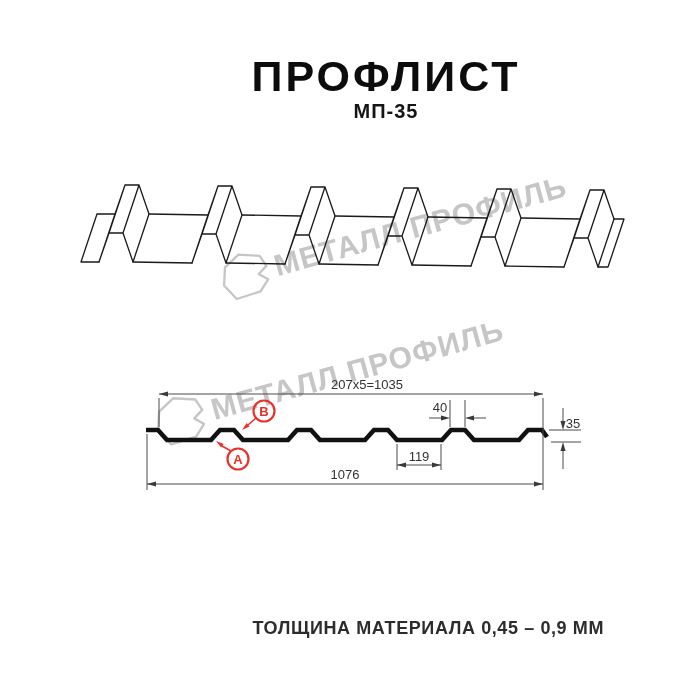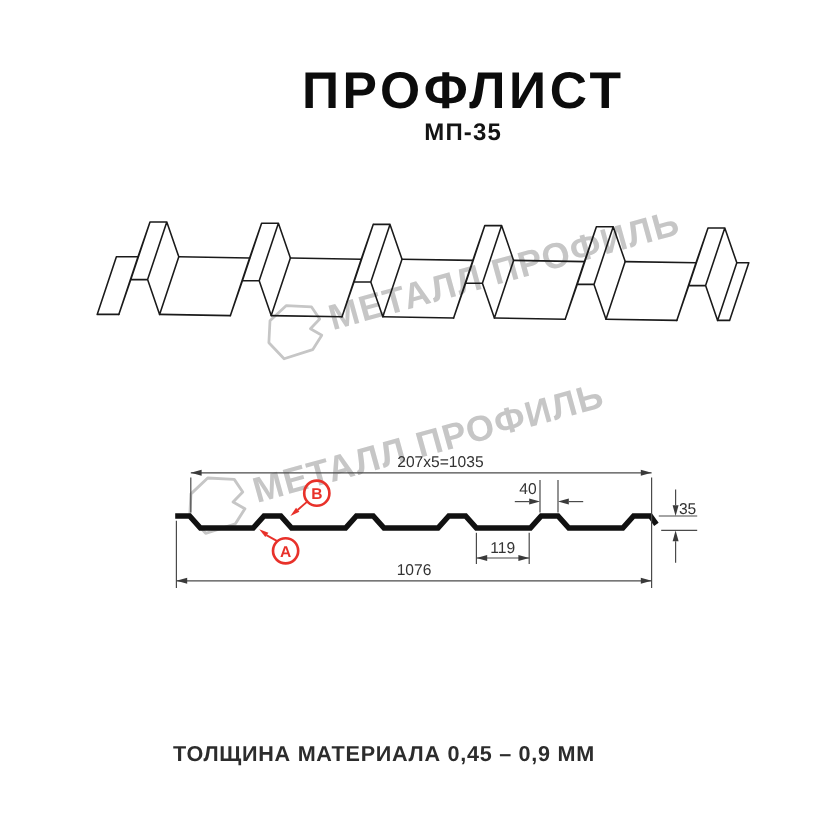--- a/index.html
+++ b/index.html
@@ -9,21 +9,21 @@
   }
   .page-title{
     position:absolute;left:0;top:52px;width:700px;text-align:center;
     font-size:43px;font-weight:bold;letter-spacing:3px;color:#0c0c0c;
   }
   .page-subtitle{
     position:absolute;left:0;top:100px;width:700px;text-align:center;
     font-size:20px;font-weight:bold;letter-spacing:1px;color:#141414;
   }
   .footer-note{
-    position:absolute;left:0;top:618px;width:568px;text-align:center;
+    position:absolute;left:0;top:618px;width:568px;text-align:right;
     font-size:18px;font-weight:600;letter-spacing:.6px;color:#2c2c2c;
   }
   .watermark{
     position:absolute;display:flex;align-items:center;gap:6px;
     transform:rotate(-15.5deg);transform-origin:left center;z-index:1;
     pointer-events:none;white-space:nowrap;
   }
   .watermark .wm-text{
     font-size:30px;font-weight:bold;letter-spacing:1px;color:#c6c6c6;
   }

